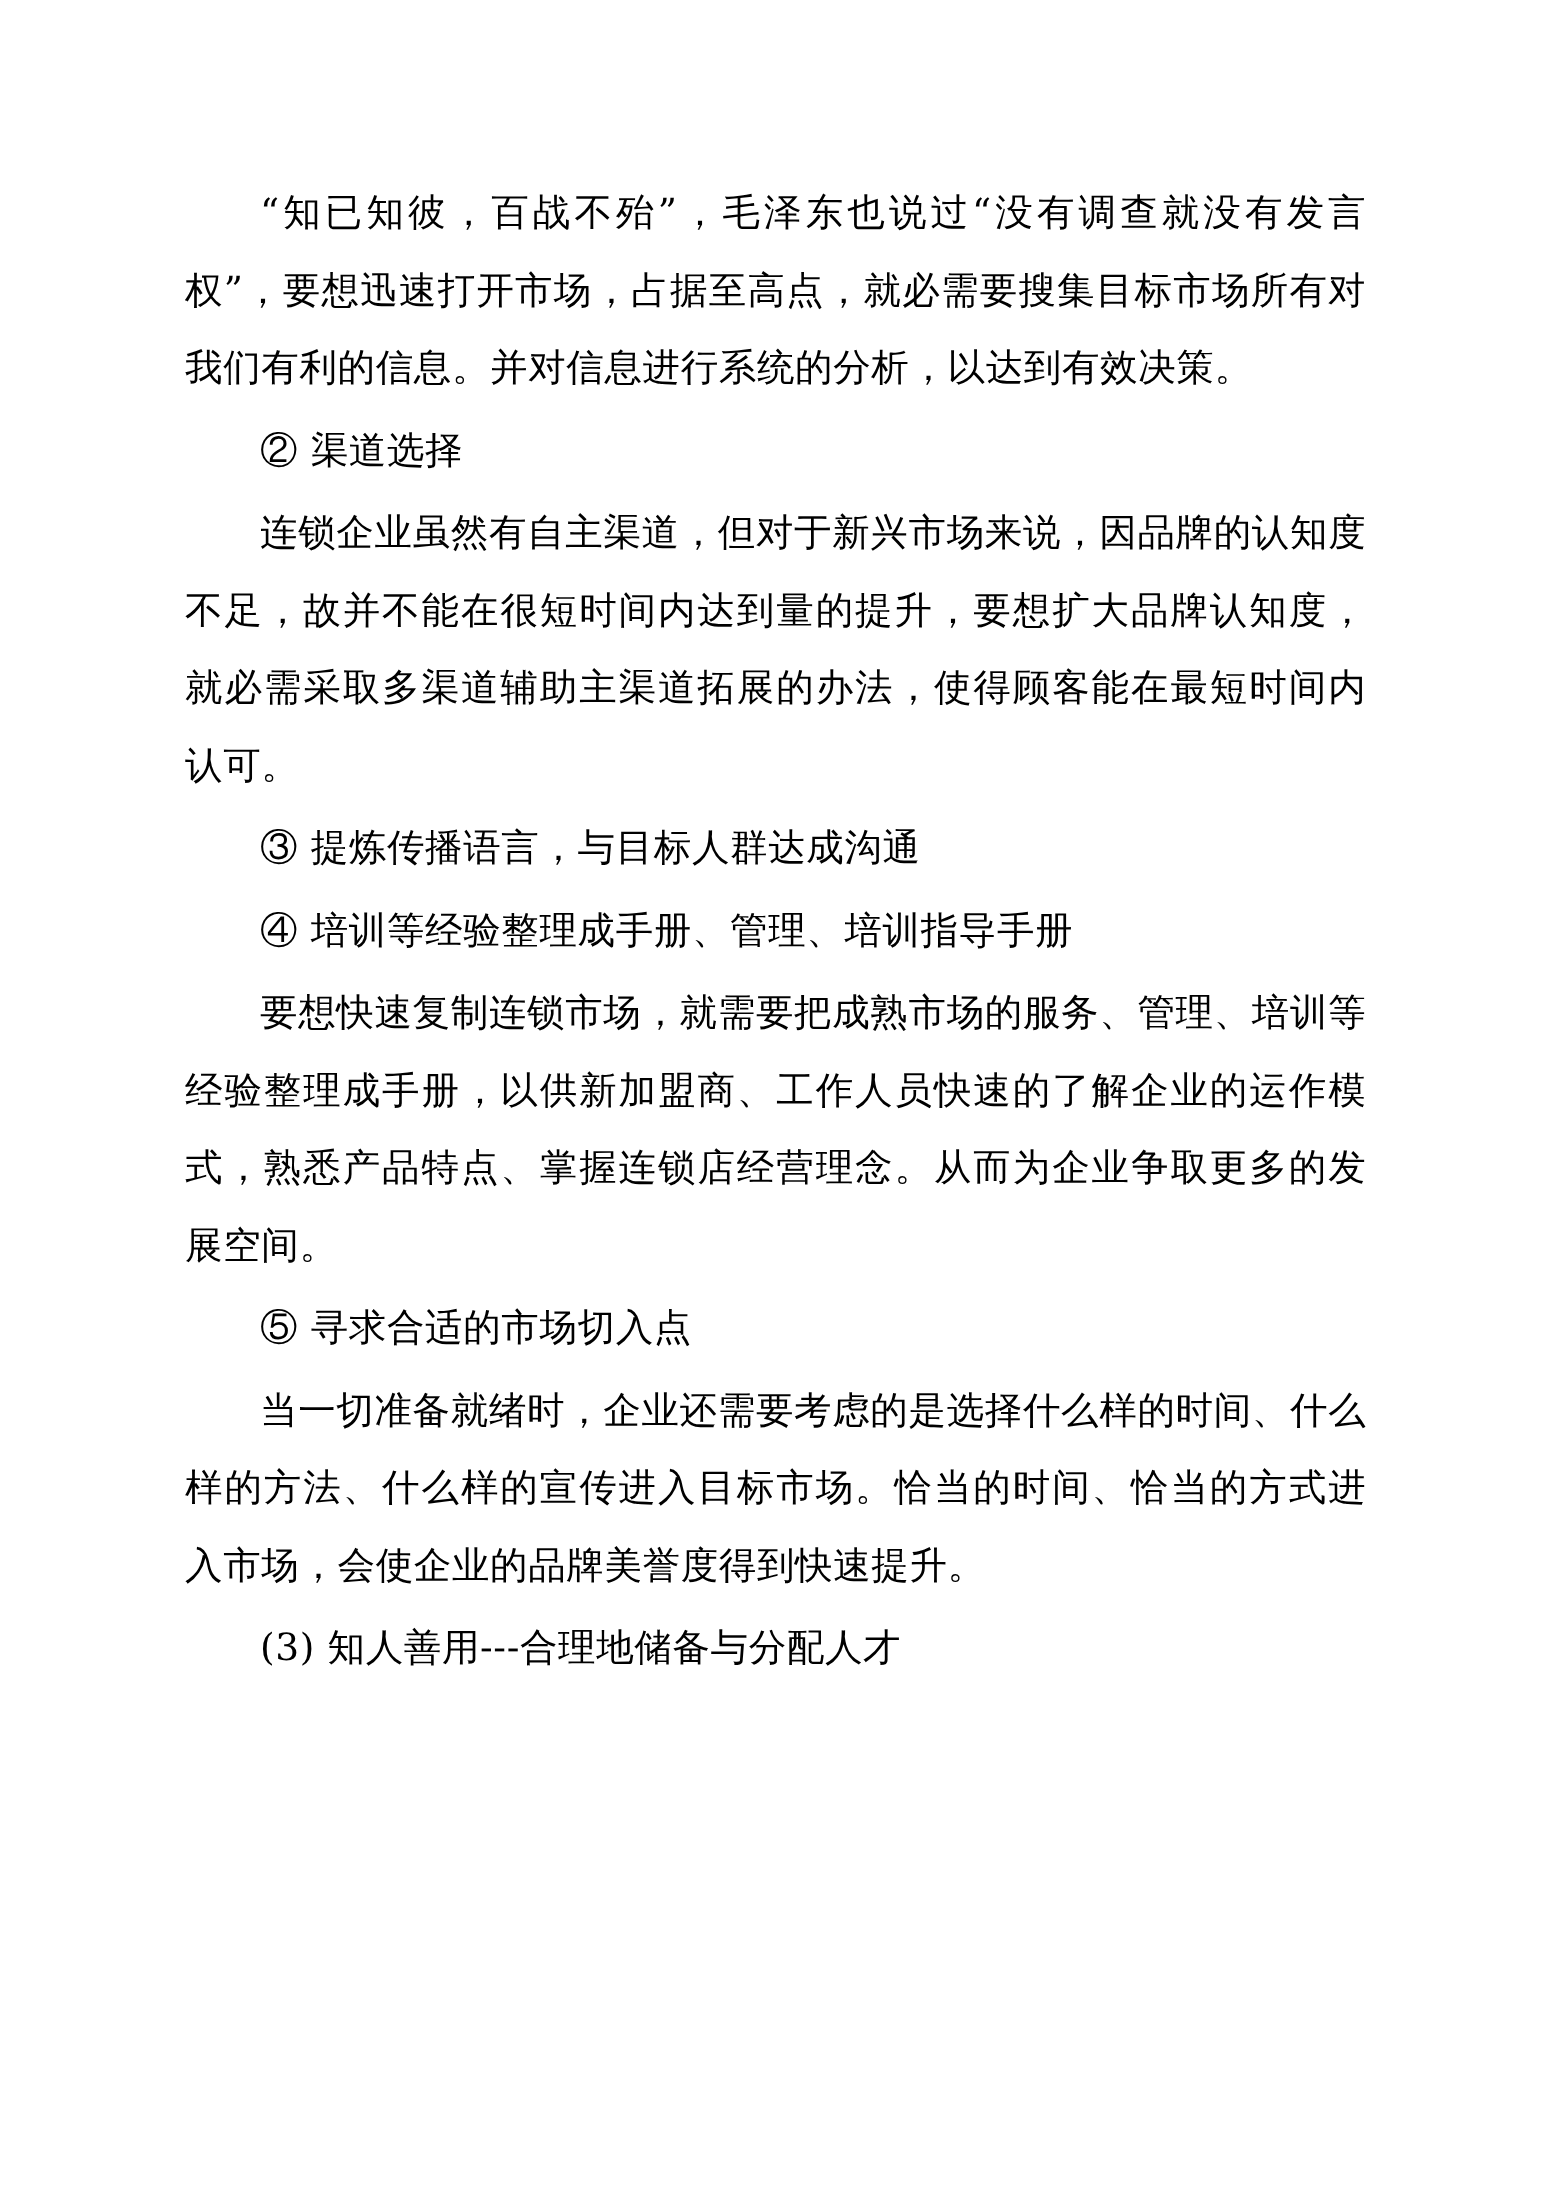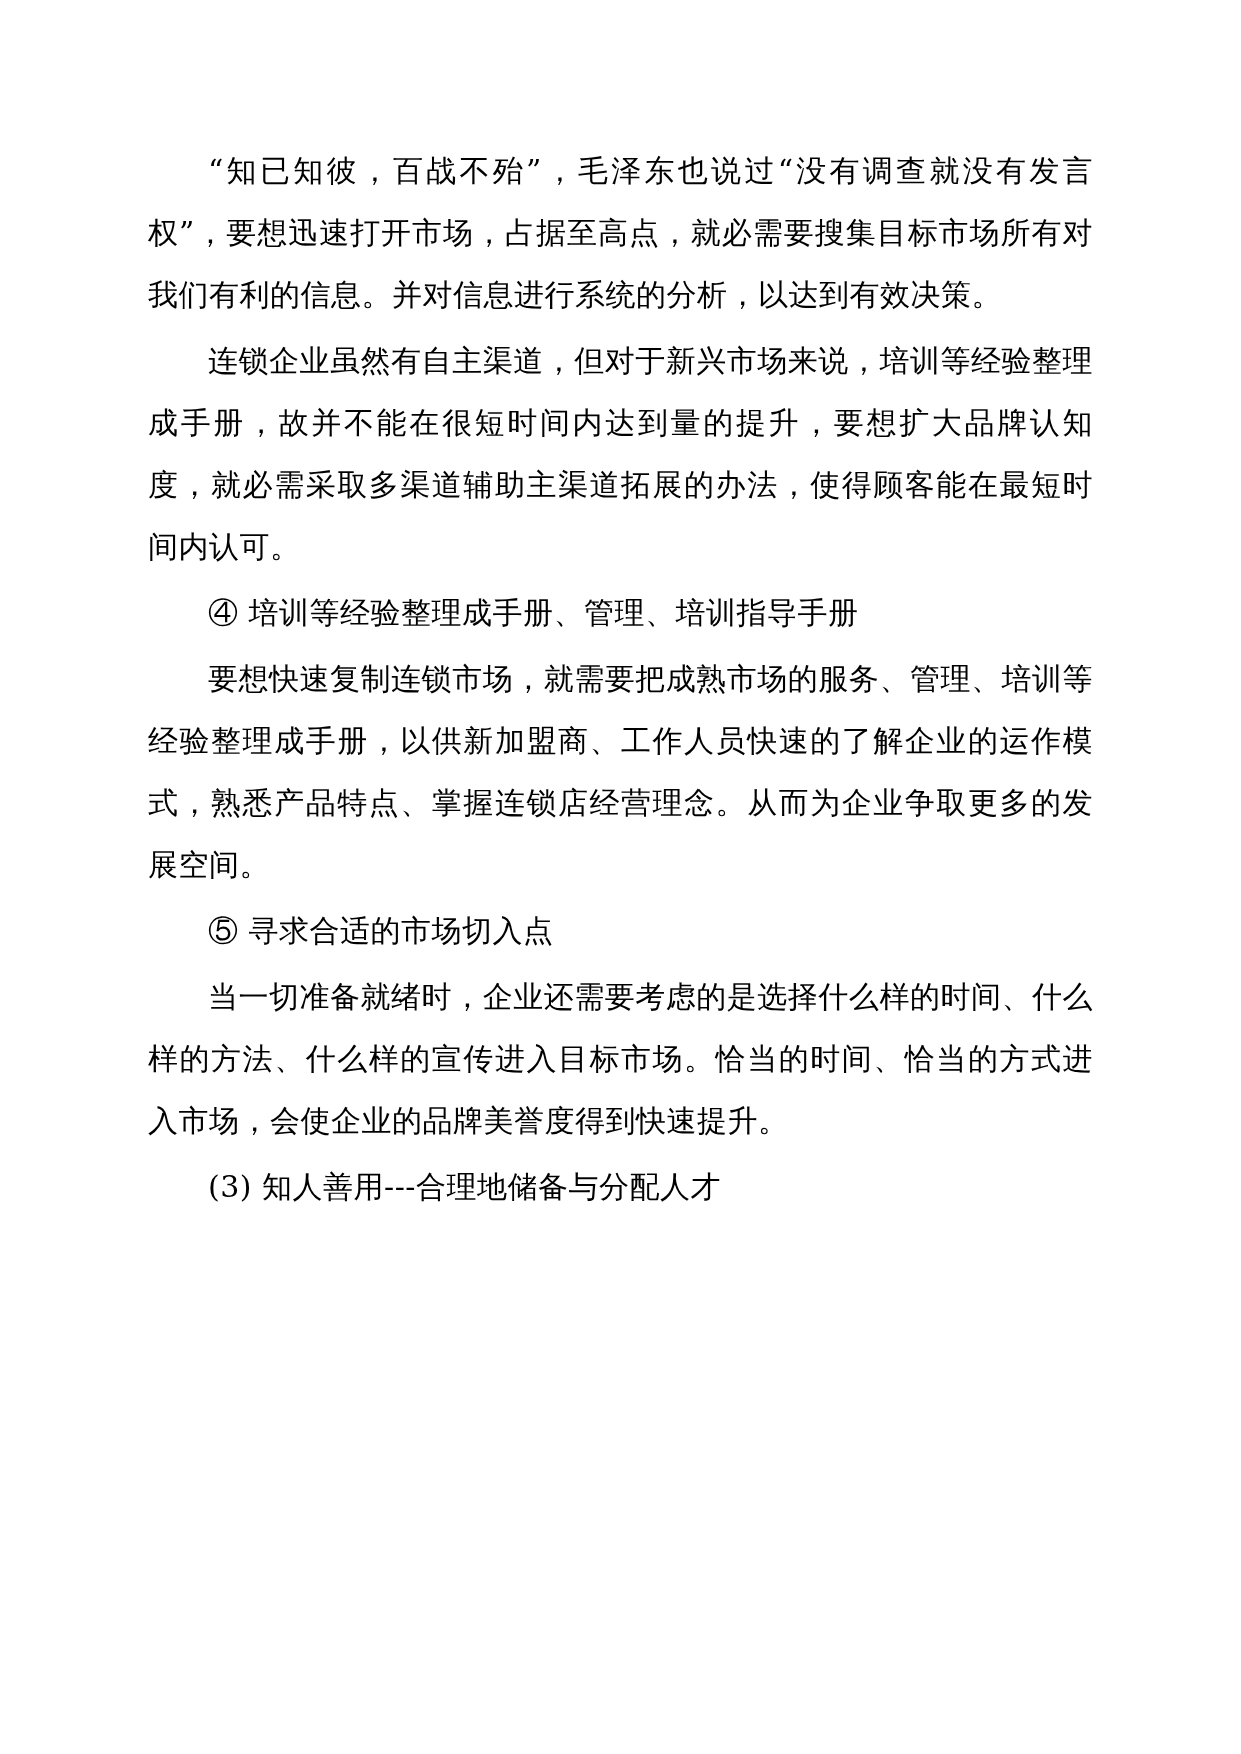--- a/index.html
+++ b/index.html
@@ -50,23 +50,25 @@
   }
 </style>
 </head>
 <body>
 
 <div class="page">
   <div class="doc-body">
 
     <p class="para">“知已知彼，百战不殆”，毛泽东也说过“没有调查就没有发言权”，要想迅速打开市场，占据至高点，就必需要搜集目标市场所有对我们有利的信息。并对信息进行系统的分析，以达到有效决策。</p>
 
+    <p class="para list-item">②  渠道选择</p>
 
-    <p class="para">连锁企业虽然有自主渠道，但对于新兴市场来说，培训等经验整理成手册，故并不能在很短时间内达到量的提升，要想扩大品牌认知度，就必需采取多渠道辅助主渠道拓展的办法，使得顾客能在最短时间内认可。</p>
+    <p class="para">连锁企业虽然有自主渠道，但对于新兴市场来说，因品牌的认知度不足，故并不能在很短时间内达到量的提升，要想扩大品牌认知度，就必需采取多渠道辅助主渠道拓展的办法，使得顾客能在最短时间内认可。</p>
 
+    <p class="para list-item">③  提炼传播语言，与目标人群达成沟通</p>
 
 
     <p class="para list-item">④  培训等经验整理成手册、管理、培训指导手册</p>
 
     <p class="para">要想快速复制连锁市场，就需要把成熟市场的服务、管理、培训等经验整理成手册，以供新加盟商、工作人员快速的了解企业的运作模式，熟悉产品特点、掌握连锁店经营理念。从而为企业争取更多的发展空间。</p>
 
     <p class="para list-item">⑤  寻求合适的市场切入点</p>
 
     <p class="para">当一切准备就绪时，企业还需要考虑的是选择什么样的时间、什么样的方法、什么样的宣传进入目标市场。恰当的时间、恰当的方式进入市场，会使企业的品牌美誉度得到快速提升。</p>
 

